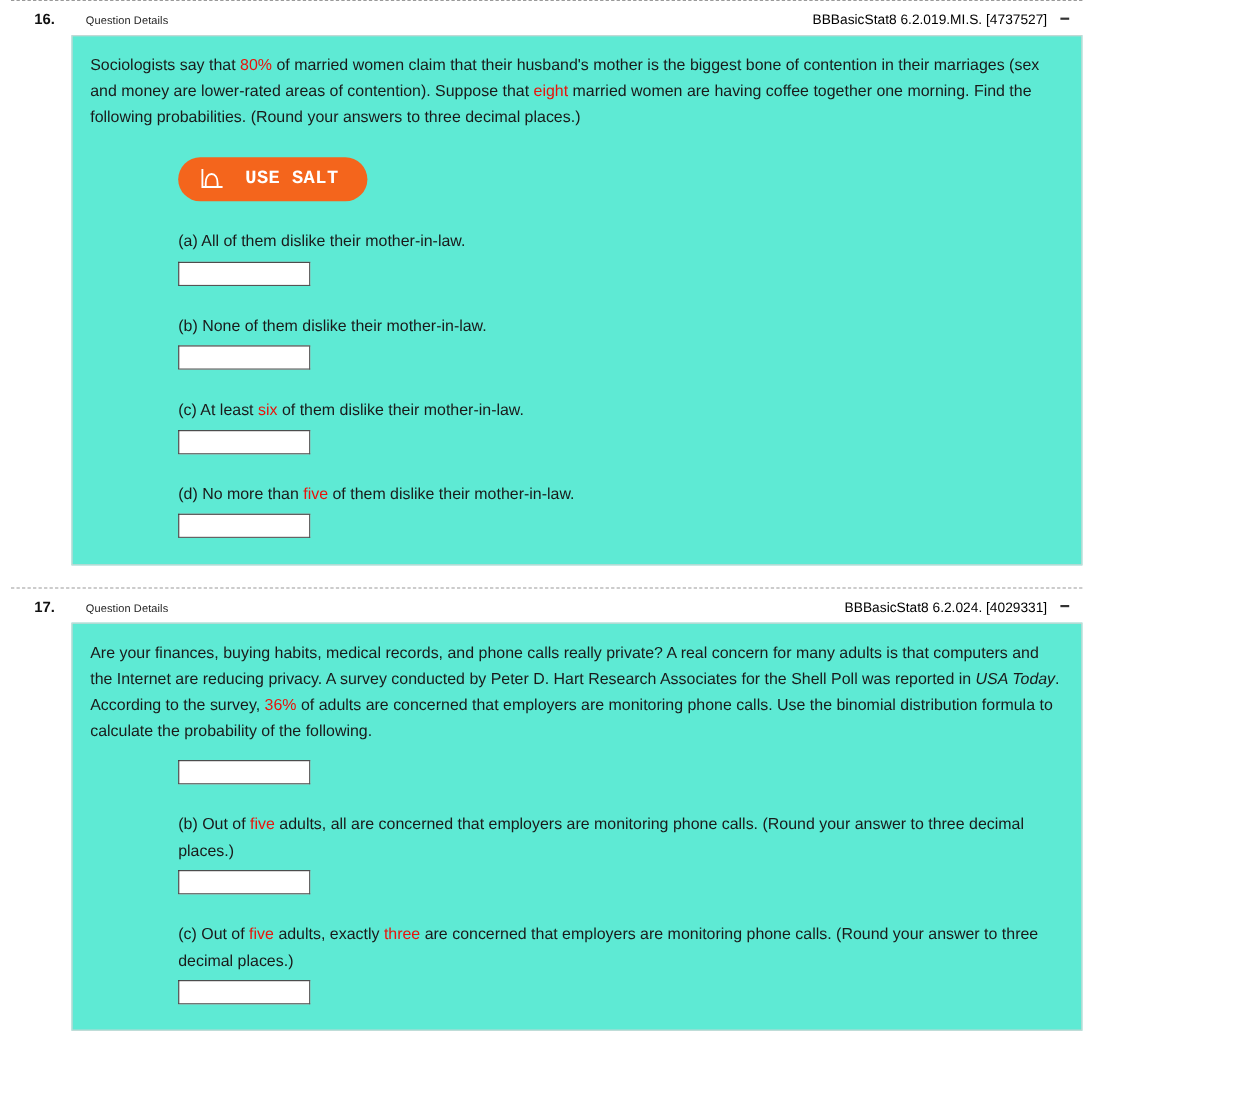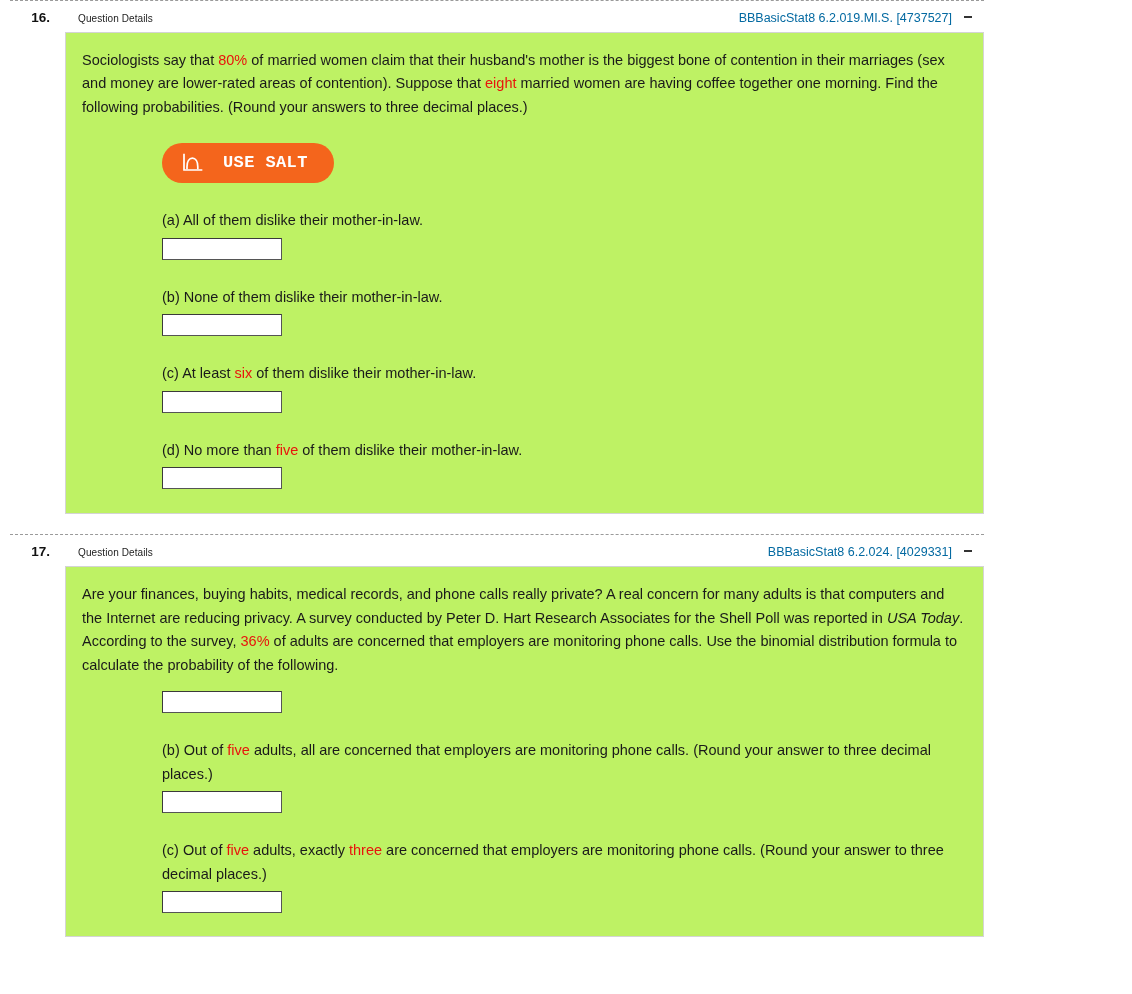--- a/index.html
+++ b/index.html
@@ -44,21 +44,21 @@
   }
   .q-details-label {
     margin-left: 28px;
     font-size: 10px;
     color: #222;
     letter-spacing: .1px;
   }
   .q-header-spacer { flex: 1 1 auto; }
   .q-code {
     font-size: 12.5px;
-    color: #0369a1;
+    color: #000000;
     white-space: nowrap;
   }
   .q-collapse {
     width: 32px;
     text-align: center;
     font-size: 12px;
     color: #222;
     position: relative;
     top: -2px;
   }
@@ -68,21 +68,21 @@
     height: 2px;
     background: #333;
     vertical-align: middle;
   }
 
   
   .q-card {
     margin-left: 65px;
     margin-right: 72px;
     border: 1px solid #d4d4d4;
-    background: #bef264;
+    background: #5eead4;
     box-sizing: border-box;
     padding: 16px 18px 22px 16px;
   }
 
   .stem {
     font-size: 14.5px;
     line-height: 1.62;
     color: #1a1a1a;
     margin: 0 0 2px 0;
     max-width: 945px;

